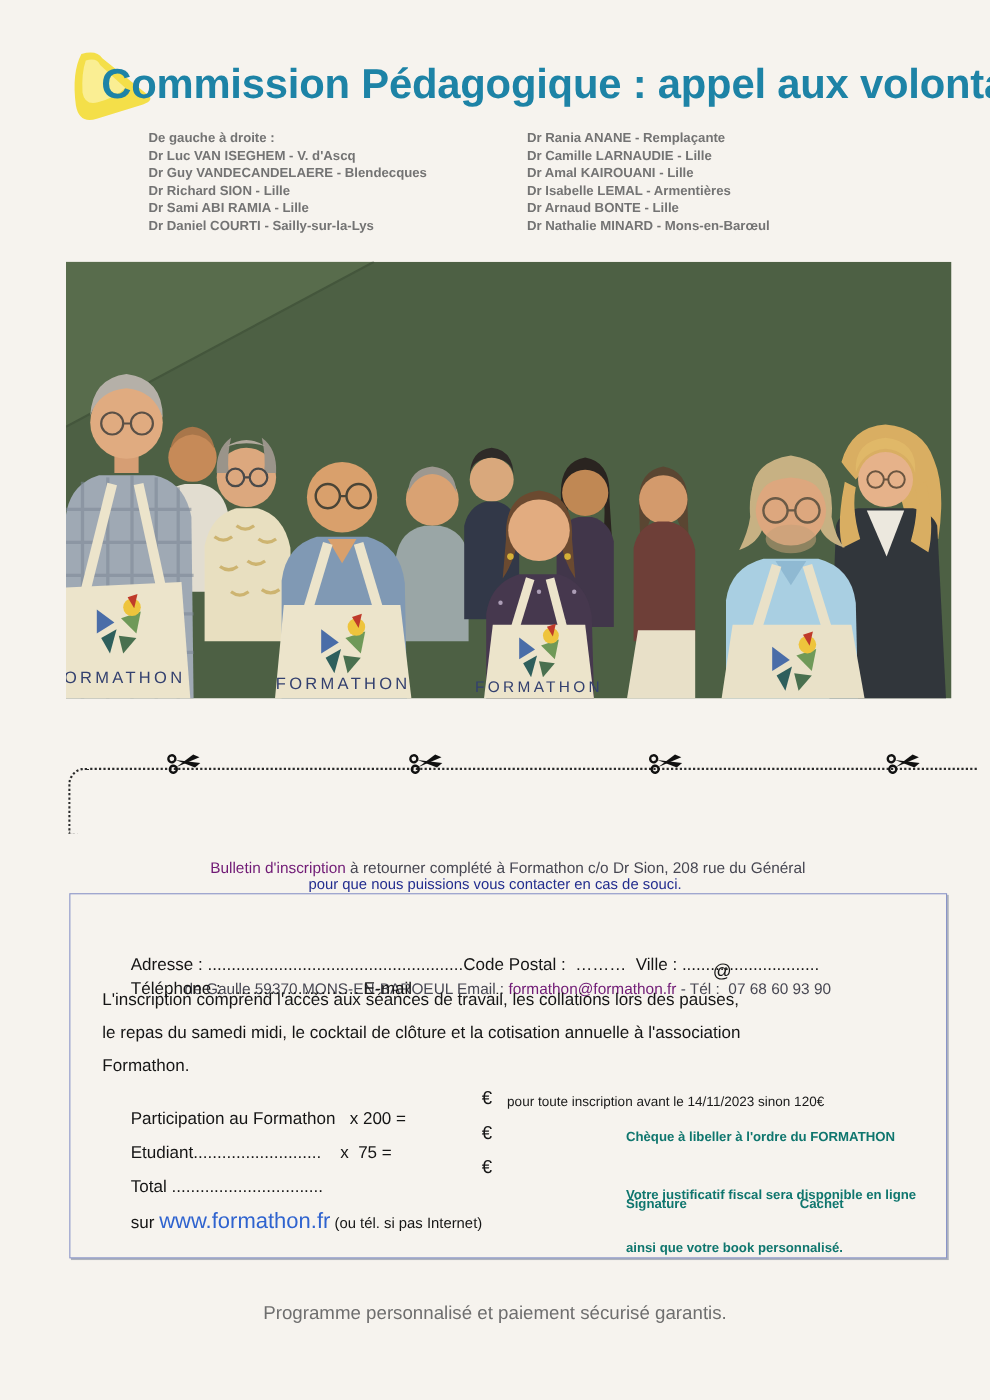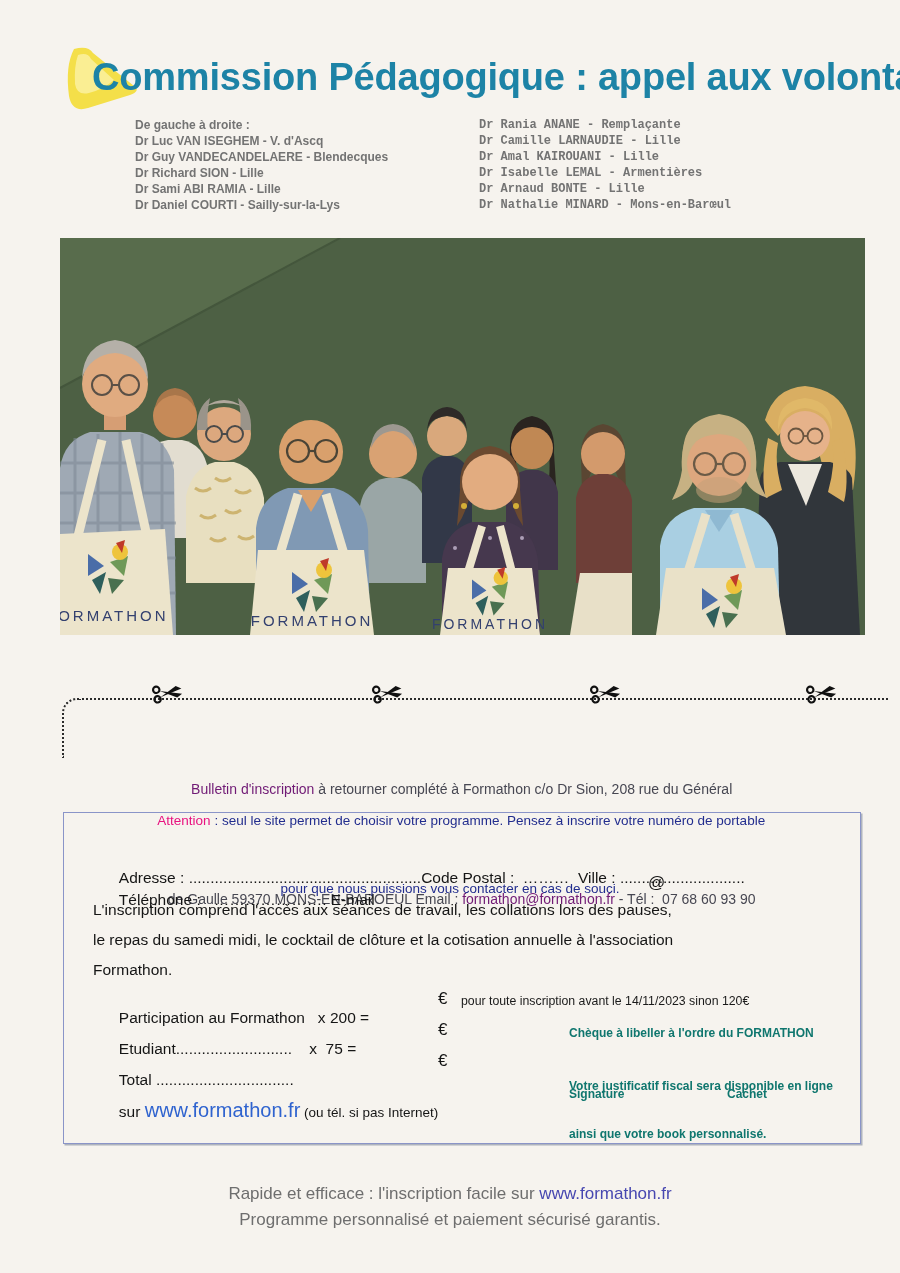--- a/index.html
+++ b/index.html
@@ -17,21 +17,21 @@
   .title-shape{position:absolute;left:62px;top:44px;width:84px;height:70px;}
   .page-title{
     position:absolute;left:92px;top:56px;
     font-size:38px;font-weight:bold;color:#1d83a6;letter-spacing:-0.2px;
     white-space:nowrap;
   }
 
   
   .names{position:absolute;top:117px;font-size:12px;font-weight:bold;color:#737373;line-height:16px;white-space:nowrap;}
   .names-left{left:135px;}
-  .names-right{left:479px;font-family:Liberation Mono, monospace;}
+  .names-right{left:479px;}
 
   
   .photo{position:absolute;left:60px;top:238px;width:805px;height:397px;}
   .photo svg{display:block;}
   .apron-text{font-family:"Liberation Sans",sans-serif;letter-spacing:3px;fill:#33406f;}
 
   
   .cutline{position:absolute;left:62px;top:680px;width:826px;height:80px;}
   .cutline .hline{position:absolute;left:15px;right:0;top:18px;border-top:2px dotted #2b2b2b;}
   .cutline .corner{position:absolute;left:0;top:18px;width:17px;height:58px;
@@ -289,23 +289,20 @@
   <div class="bulletin">
     <div>
       <span class="blue">Bulletin d'inscription</span><span> à retourner complété à Formathon c/o Dr Sion, 208 rue du Général</span>
     </div>
     <div>
       <span>de Gaulle 59370 MONS-EN-BAROEUL Email : </span><a href="#" class="blue">formathon@formathon.fr</a><span> - Tél :  07 68 60 93 90</span>
     </div>
   </div>
 
   <div class="attention">
-    <div>
-      <span class="magenta">Attention</span><span> : seul le site permet de choisir votre programme. Pensez à inscrire votre numéro de portable</span>
-    </div>
     <div>pour que nous puissions vous contacter en cas de souci.</div>
   </div>
 
   <div class="formbox">
 
 
     <div class="fline" style="top:38px">
       <span>Adresse : </span><span>......................................................</span><span>Code Postal :  </span><span>………</span><span>  Ville : </span><span>.............................</span>
     </div>
 
@@ -341,19 +338,16 @@
     <div class="gray-note" style="left:505px;top:212px">Chèque à libeller à l'ordre du FORMATHON</div>
     <div class="gray-note" style="left:505px;top:233px">
       <div>Votre justificatif fiscal sera disponible en ligne</div>
       <div>ainsi que votre book personnalisé.</div>
     </div>
     <div class="gray-note" style="left:505px;top:273px">Signature</div>
     <div class="gray-note" style="left:663px;top:273px">Cachet</div>
   </div>
 
   <div class="footer">
-    <div>
-      <span>Rapide et efficace : l'inscription facile sur </span><a href="#" class="url">www.formathon.fr</a>
-    </div>
     <div>Programme personnalisé et paiement sécurisé garantis.</div>
   </div>
 
 </div>
 
 </body></html>

